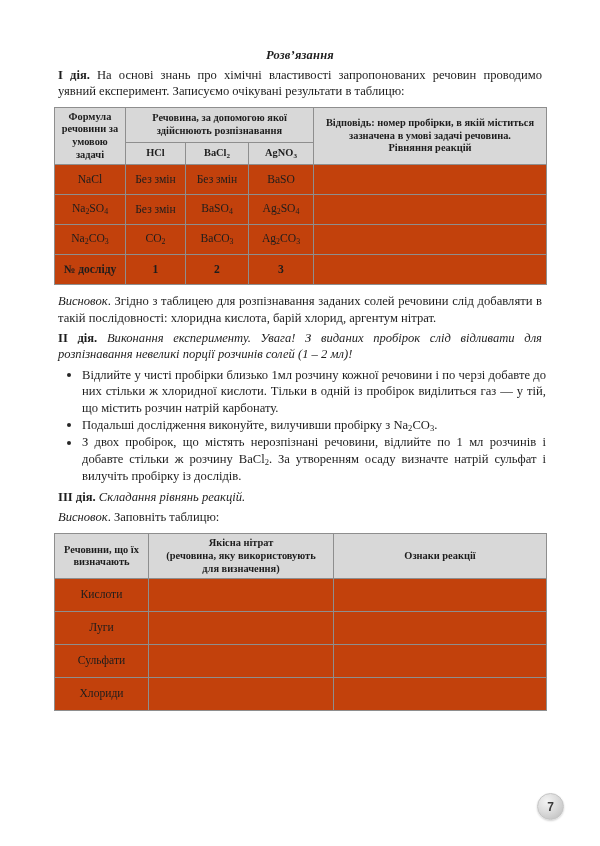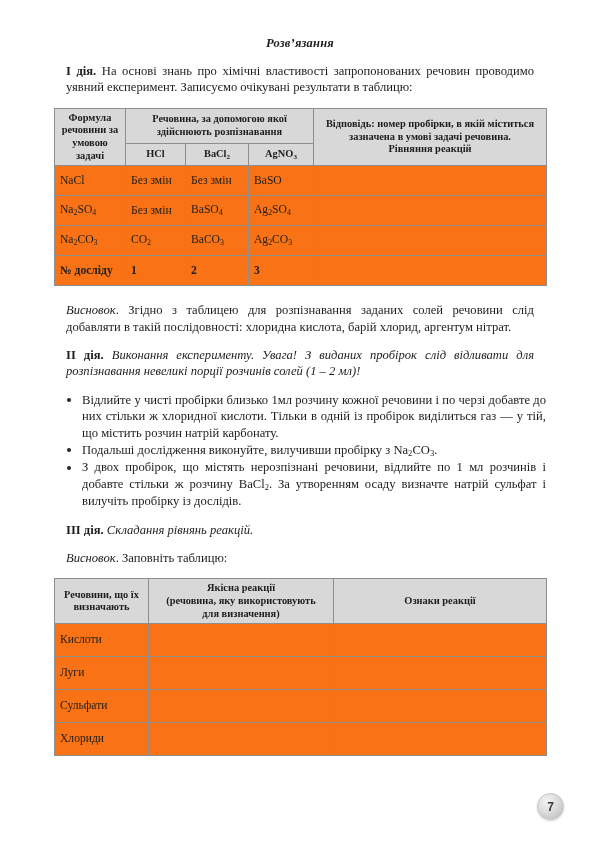--- a/index.html
+++ b/index.html
@@ -19,35 +19,35 @@
     position: absolute;
     left: 0; top: 0;
     width: 600px;
     height: 846px;
     padding: 0;
     box-sizing: border-box;
   }
   .content {
     position: absolute;
     left: 54px;
-    top: 36px;
+    top: 48px;
     width: 492px;
   }
 
   .doc-title {
     text-align: center;
     font-weight: bold;
     font-style: italic;
     font-size: 12.5px;
     letter-spacing: 0.2px;
     margin: 0 0 3px 0;
   }
 
   p.para {
-    margin: 12px;
+    margin: 4px;
     font-size: 12.6px;
     line-height: 16.4px;
     text-align: justify;
     text-justify: inter-word;
     hyphens: none;
   }
 
   .b { font-weight: bold; }
   .i { font-style: italic; }
   .bi { font-weight: normal; font-style: italic; }
@@ -58,41 +58,41 @@
     position: relative;
     bottom: -0.28em;
   }
 
   
   table.grid {
     border-collapse: collapse;
     width: 492px;
     table-layout: fixed;
     font-size: 11.4px;
-    background: #f97316;
+    background: #c2410c;
   }
   table.grid td, table.grid th {
     border: 1px solid #8e8e8e;
     padding: 3px 5px;
     vertical-align: middle;
     font-weight: normal;
     line-height: 14px;
   }
   table.grid th {
     background: #d8d8d8;
     text-align: center;
     font-weight: bold;
     font-size: 10.4px;
     line-height: 12.6px;
     padding: 3px 4px;
   }
   table.grid td.body-cell {
     height: 23px;
     font-size: 11.6px;
-    text-align: left;
+    text-align: center;
   }
   table.grid td.blank { }
   table.grid tr.exp-row td {
     font-weight: bold;
   }
 
   .table-wrap-1 { margin: 7px 0 0 0; }
   .table-wrap-2 { margin: 8px 0 0 0; }
 
   
@@ -232,21 +232,21 @@
       <table class="grid grid2">
         <colgroup>
           <col style="width:94px">
             <col style="width:185px">
             <col style="width:213px">
         </colgroup>
         <thead>
           <tr>
             <th>Речовини, що їх визначають</th>
             <th>
-              <span>Якісна реакції</span><br>
+              <span>Якісна нітрат</span><br>
               <span>(речовина, яку використовують</span><br>
               <span>для визначення)</span>
             </th>
             <th>Ознаки реакції</th>
           </tr>
         </thead>
         <tbody>
           <tr>
             <td class="body-cell">Кислоти</td>
             <td class="body-cell blank"></td>

